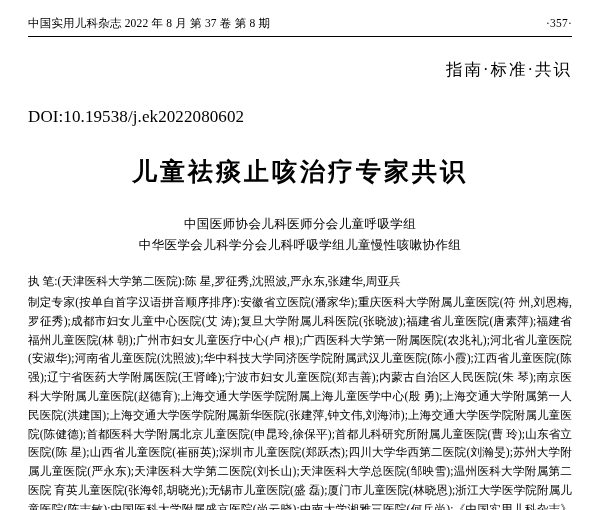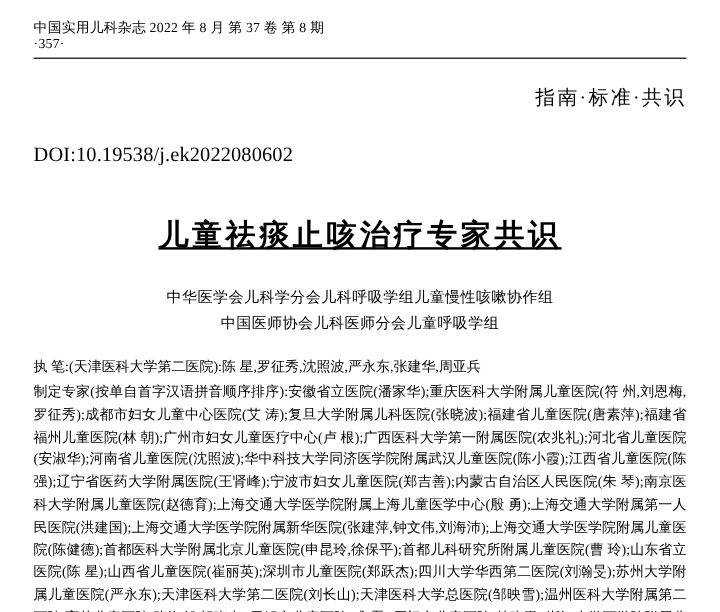--- a/index.html
+++ b/index.html
@@ -23,21 +23,20 @@
   }
 
   
   .running-head {
     display: flex;
     justify-content: space-between;
     align-items: baseline;
     font-size: 11.5px;
     padding-top: 16px;
     letter-spacing: 0.2px;
-    flex-direction: column;
   }
   .running-head .journal {
     white-space: nowrap;
   }
   .running-head .pageno {
     font-size: 11.5px;
     white-space: nowrap;
   }
   .rule {
     border-bottom: 1px solid #000;
@@ -56,26 +55,25 @@
 
   
   .doi {
     margin-top: 26px;
     font-size: 17px;
     letter-spacing: 0.1px;
   }
 
   
   .title {
-    margin-top: 40px;
+    margin-top: 28px;
     text-align: center;
     font-size: 25px;
     font-weight: bold;
     letter-spacing: 3px;
-    text-decoration: underline;
   }
 
   
   .org-block {
     margin-top: 26px;
     text-align: center;
     font-size: 12.5px;
     line-height: 1.65;
   }
   .org-block div {
@@ -109,22 +107,22 @@
   </div>
   <div class="rule"></div>
 
   <div class="section-tag">指南·标准·共识</div>
 
   <div class="doi">DOI:10.19538/j.ek2022080602</div>
 
   <h1 class="title">儿童祛痰止咳治疗专家共识</h1>
 
   <div class="org-block">
+    <div>中国医师协会儿科医师分会儿童呼吸学组</div>
     <div>中华医学会儿科学分会儿科呼吸学组儿童慢性咳嗽协作组</div>
-    <div>中国医师协会儿科医师分会儿童呼吸学组</div>
   </div>
 
   <div class="body">
     <p>执 笔:(天津医科大学第二医院):陈 星,罗征秀,沈照波,严永东,张建华,周亚兵</p>
     <p>制定专家(按单自首字汉语拼音顺序排序):安徽省立医院(潘家华);重庆医科大学附属儿童医院(符 州,刘恩梅,罗征秀);成都市妇女儿童中心医院(艾 涛);复旦大学附属儿科医院(张晓波);福建省儿童医院(唐素萍);福建省福州儿童医院(林 朝);广州市妇女儿童医疗中心(卢 根);广西医科大学第一附属医院(农兆礼);河北省儿童医院(安淑华);河南省儿童医院(沈照波);华中科技大学同济医学院附属武汉儿童医院(陈小霞);江西省儿童医院(陈 强);辽宁省医药大学附属医院(王肾峰);宁波市妇女儿童医院(郑吉善);内蒙古自治区人民医院(朱 琴);南京医科大学附属儿童医院(赵德育);上海交通大学医学院附属上海儿童医学中心(殷 勇);上海交通大学附属第一人民医院(洪建国);上海交通大学医学院附属新华医院(张建萍,钟文伟,刘海沛);上海交通大学医学院附属儿童医院(陈健德);首都医科大学附属北京儿童医院(申昆玲,徐保平);首都儿科研究所附属儿童医院(曹 玲);山东省立医院(陈 星);山西省儿童医院(崔丽英);深圳市儿童医院(郑跃杰);四川大学华西第二医院(刘瀚旻);苏州大学附属儿童医院(严永东);天津医科大学第二医院(刘长山);天津医科大学总医院(邹映雪);温州医科大学附属第二医院 育英儿童医院(张海邻,胡晓光);无锡市儿童医院(盛 磊);厦门市儿童医院(林晓恩);浙江大学医学院附属儿童医院(陈志敏);中国医科大学附属盛京医院(尚云晓);中南大学湘雅三医院(何兵尚);《中国实用儿科杂志》编辑部(吴军华)</p>
 
   </div>
 
 </div>
 

